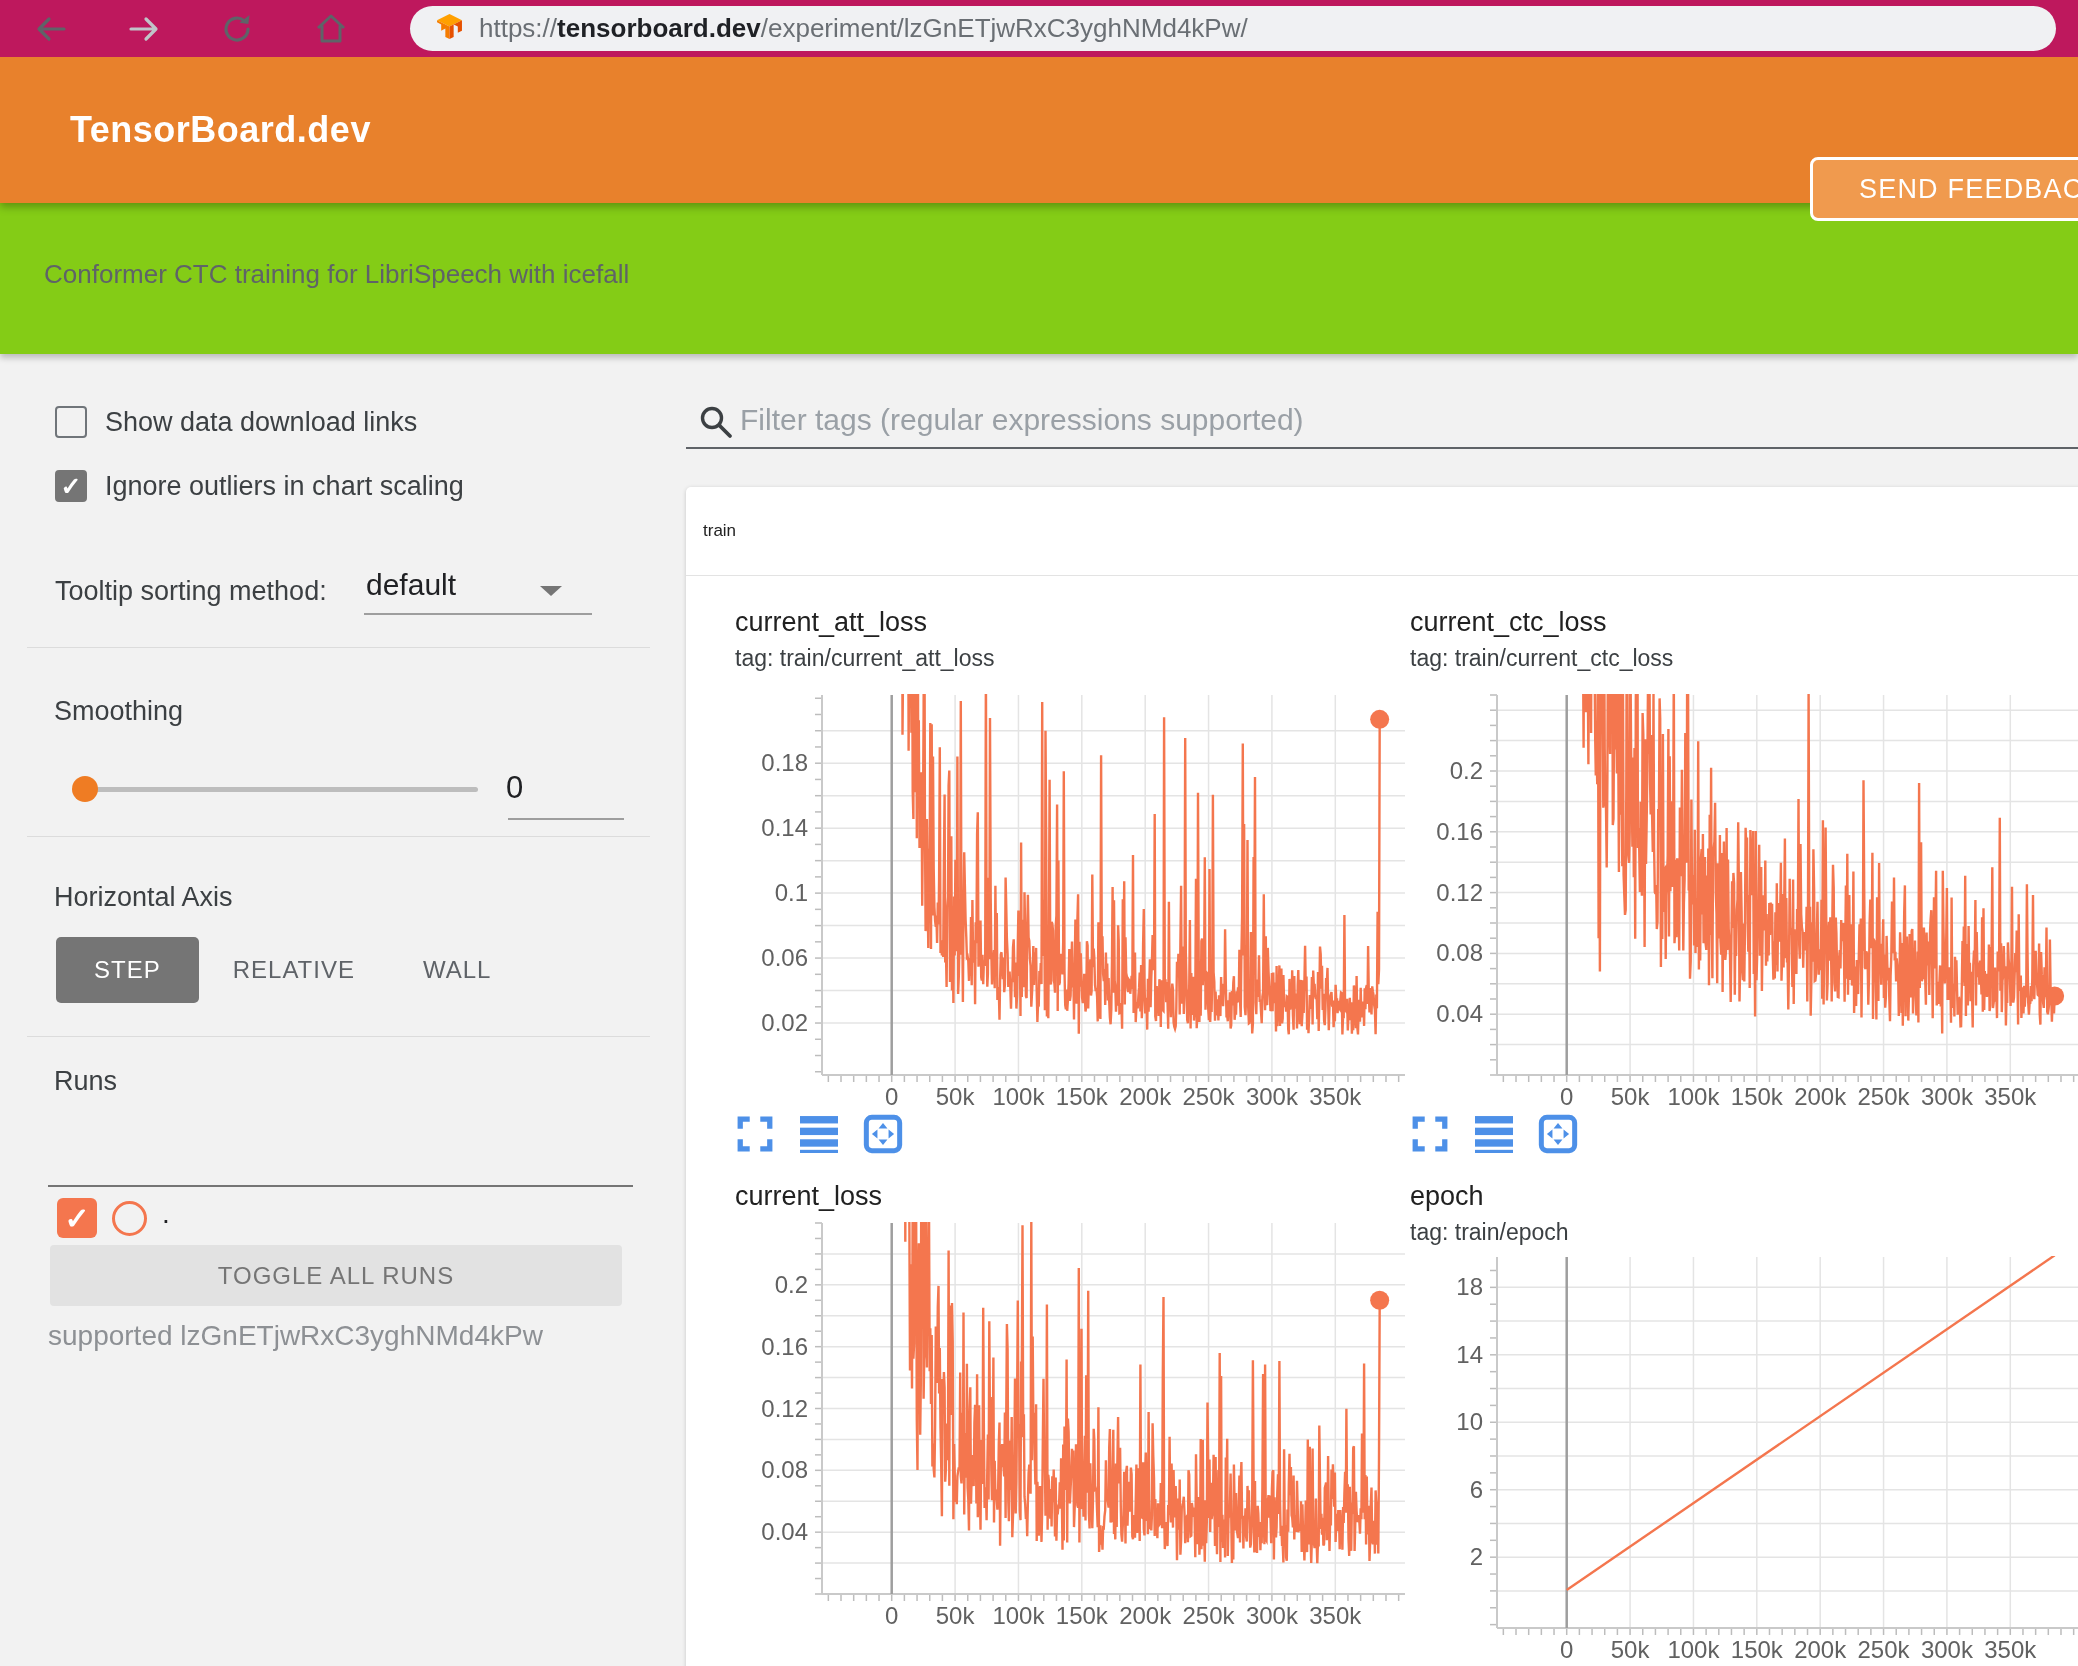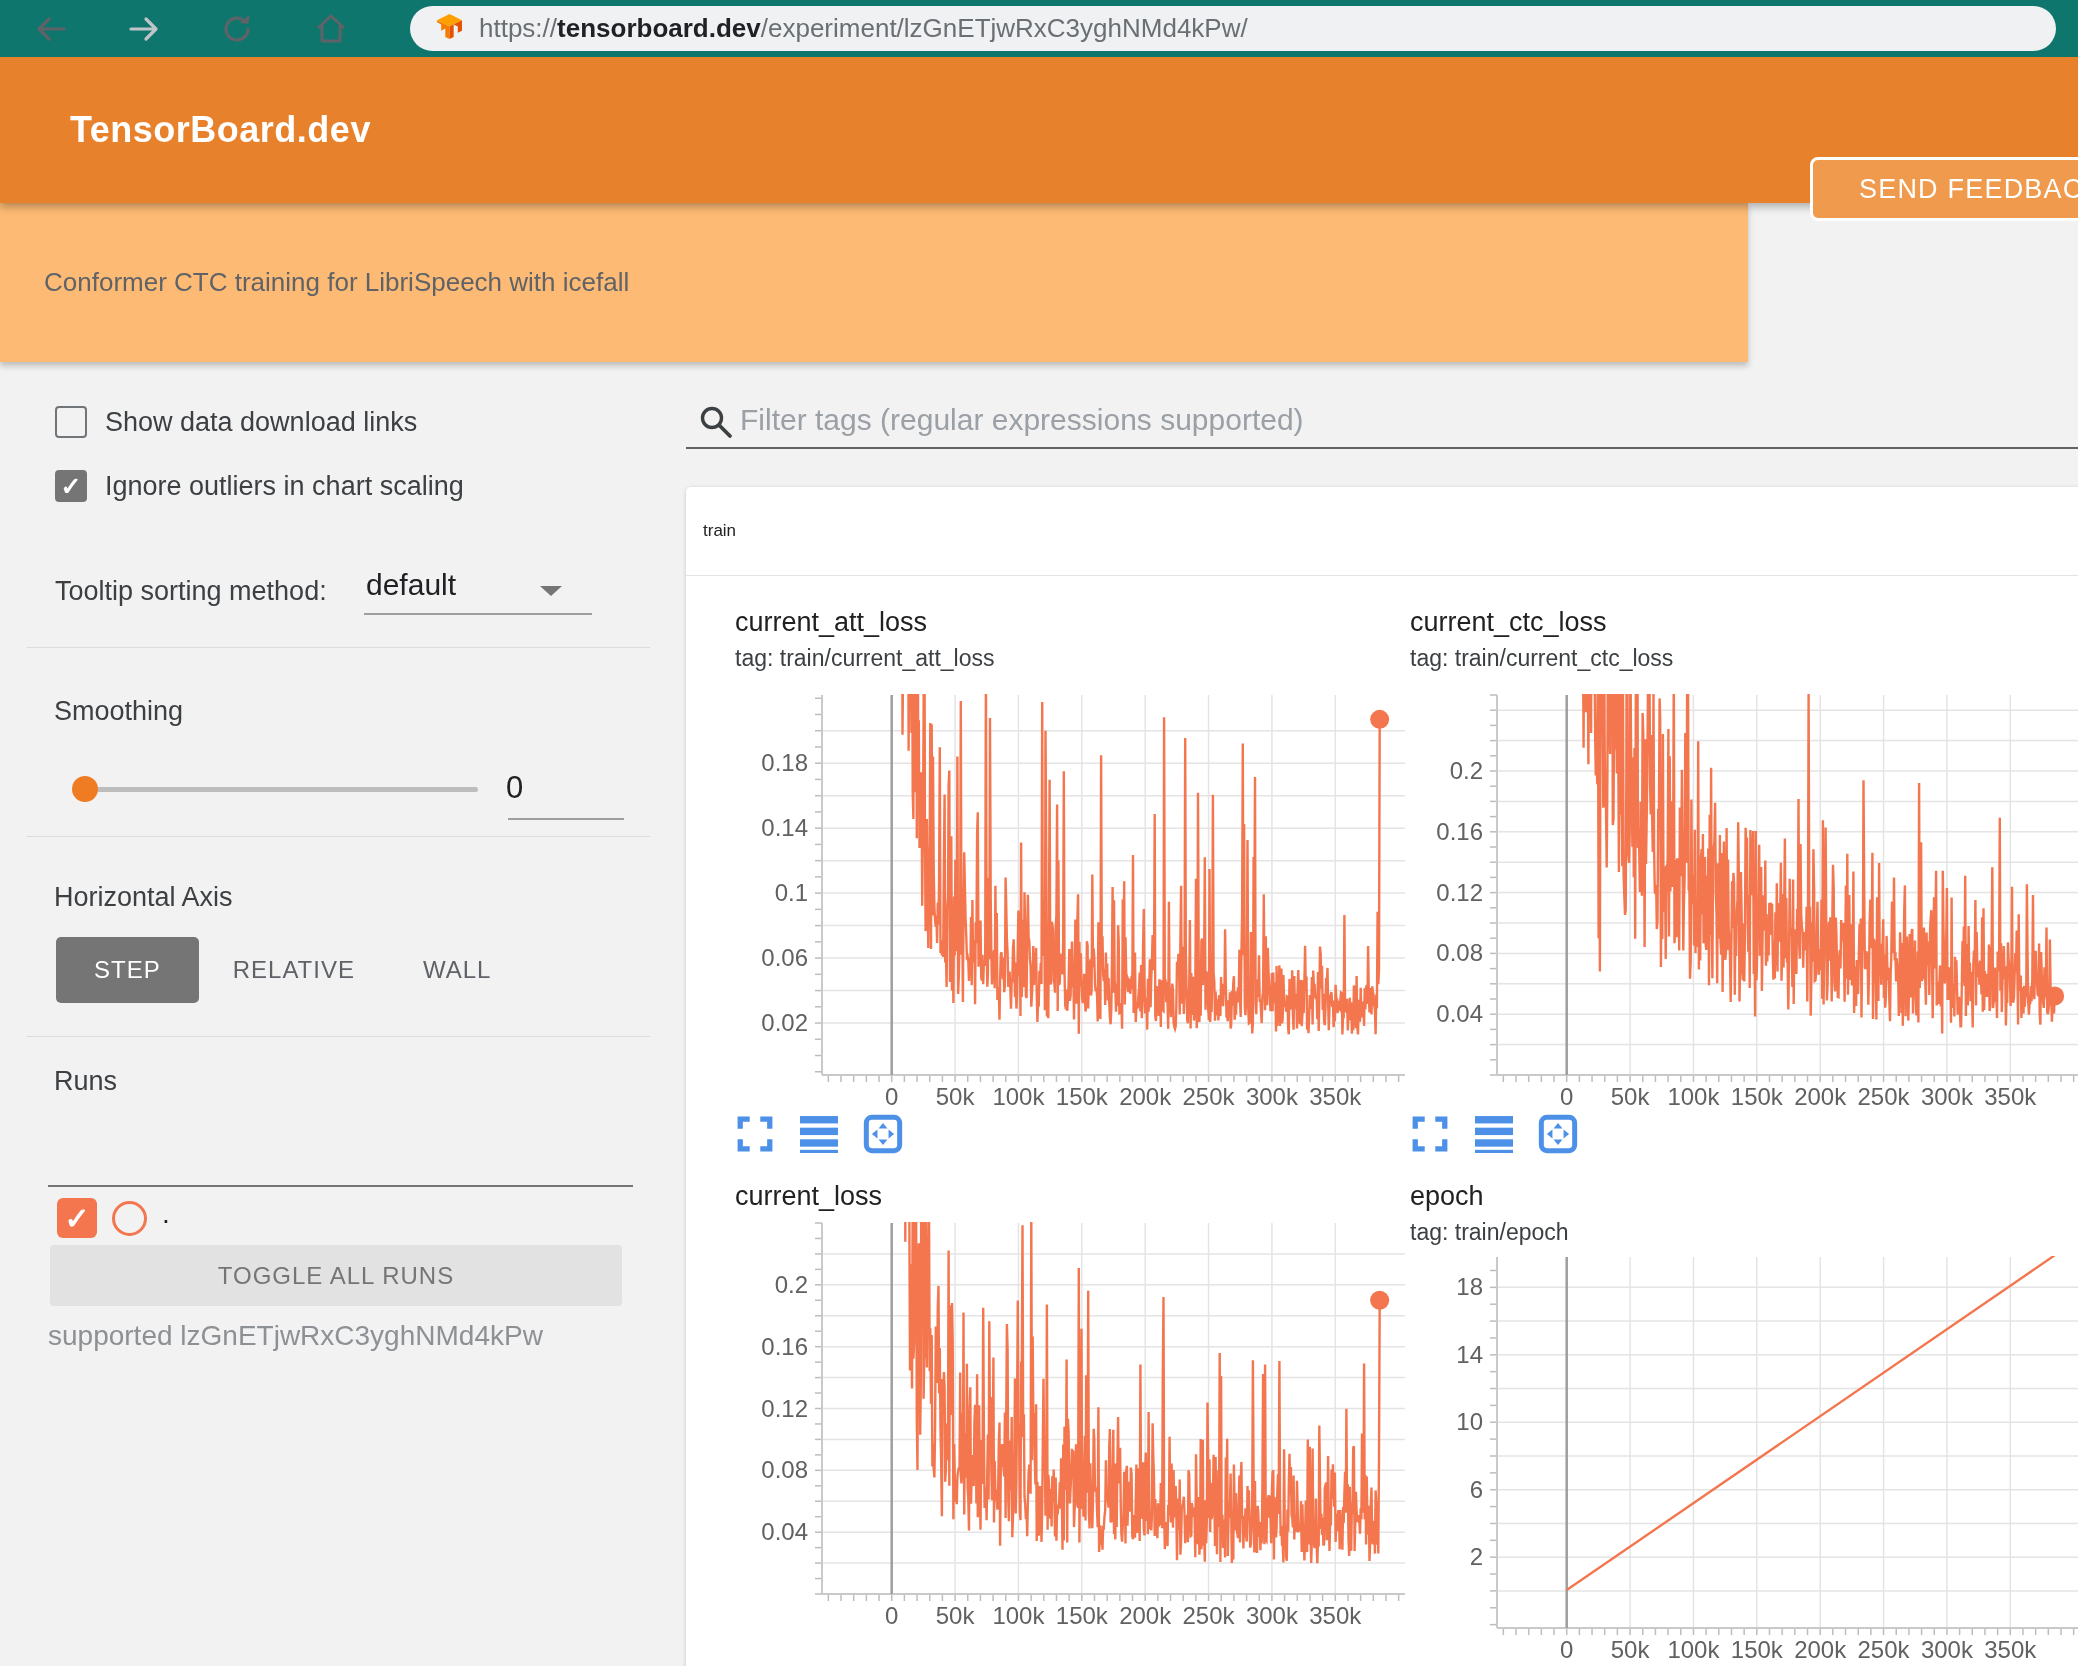--- a/index.html
+++ b/index.html
@@ -1,37 +1,37 @@
 <!DOCTYPE html>
 <html><head>
 <meta charset="utf-8">
 <style>
   html,body{margin:0;padding:0;background:#fff;}
   *{box-sizing:border-box;font-family:"Liberation Sans",sans-serif;}
   #root{position:relative;width:2078px;height:1666px;overflow:hidden;background:#f2f2f2;}
 
   
-  .browser-bar{position:absolute;left:0;top:0;width:2078px;height:57px;background:#0f766e;z-index:10;}
+  .browser-bar{position:absolute;left:0;top:0;width:2078px;height:57px;background:#be185d;z-index:10;}
   .nav-ico{position:absolute;top:10px;width:38px;height:38px;display:flex;align-items:center;justify-content:center;}
   .url-pill{position:absolute;left:410px;top:6px;width:1646px;height:45px;border-radius:23px;background:#f0f1f3;display:flex;align-items:center;padding-left:26px;}
   .url-text{margin-left:16px;font-size:26px;white-space:nowrap;}
   .url-scheme,.url-path{color:#6a6f74;}
   .url-domain{color:#1f2125;font-weight:700;}
 
   
   .tb-header{position:absolute;left:0;top:57px;width:2078px;height:146px;background:#e8812c;z-index:5;box-shadow:0 4px 8px rgba(0,0,0,0.28);}
   .brand{position:absolute;left:70px;top:0;height:146px;display:flex;align-items:center;color:#fff;font-size:36px;font-weight:600;letter-spacing:.5px;}
   .tabs{position:absolute;left:458px;top:0;height:146px;display:flex;align-items:center;gap:50px;}
   .tab{position:relative;height:100%;display:flex;align-items:center;color:rgba(255,255,255,0.78);font-size:27px;font-weight:500;letter-spacing:1px;cursor:pointer;}
   .tab.active{color:#fff;}
   .tab.active::after{content:"";position:absolute;left:-26px;right:-26px;bottom:0;height:5px;background:#fff;}
   .feedback-btn{position:absolute;left:1810px;top:100px;width:430px;height:64px;border:3px solid #fff;border-radius:8px;background:#f09a4e;color:#fff;font-size:27px;font-weight:500;letter-spacing:1.2px;display:flex;align-items:center;padding-left:46px;}
 
   
-  .title-strip{position:absolute;left:0;top:203px;width:1748px;height:159px;background:#fdba74;z-index:3;box-shadow:0 4px 6px rgba(0,0,0,0.22);}
+  .title-strip{position:absolute;left:0;top:195px;width:2078px;height:159px;background:#84cc16;z-index:3;box-shadow:0 4px 6px rgba(0,0,0,0.22);}
   .exp-title{position:absolute;left:44px;top:0;height:159px;display:flex;align-items:center;font-size:26px;color:#5f6368;}
 
   
   .sidebar{position:absolute;left:0;top:362px;width:686px;height:1304px;}
   .cb-row{position:absolute;left:55px;display:flex;align-items:center;gap:18px;}
   .cb{width:32px;height:32px;border:2.5px solid #70757a;border-radius:4px;flex:0 0 auto;}
   .cb.checked{background:#757575;border-color:#757575;color:#fff;display:flex;align-items:center;justify-content:center;font-size:25px;font-weight:700;}
   .cb-label{font-size:27px;color:#3c4043;}
   .side-label{position:absolute;font-size:27px;color:#3c4043;}
   .dd-value{position:absolute;font-size:30px;color:#202124;}

